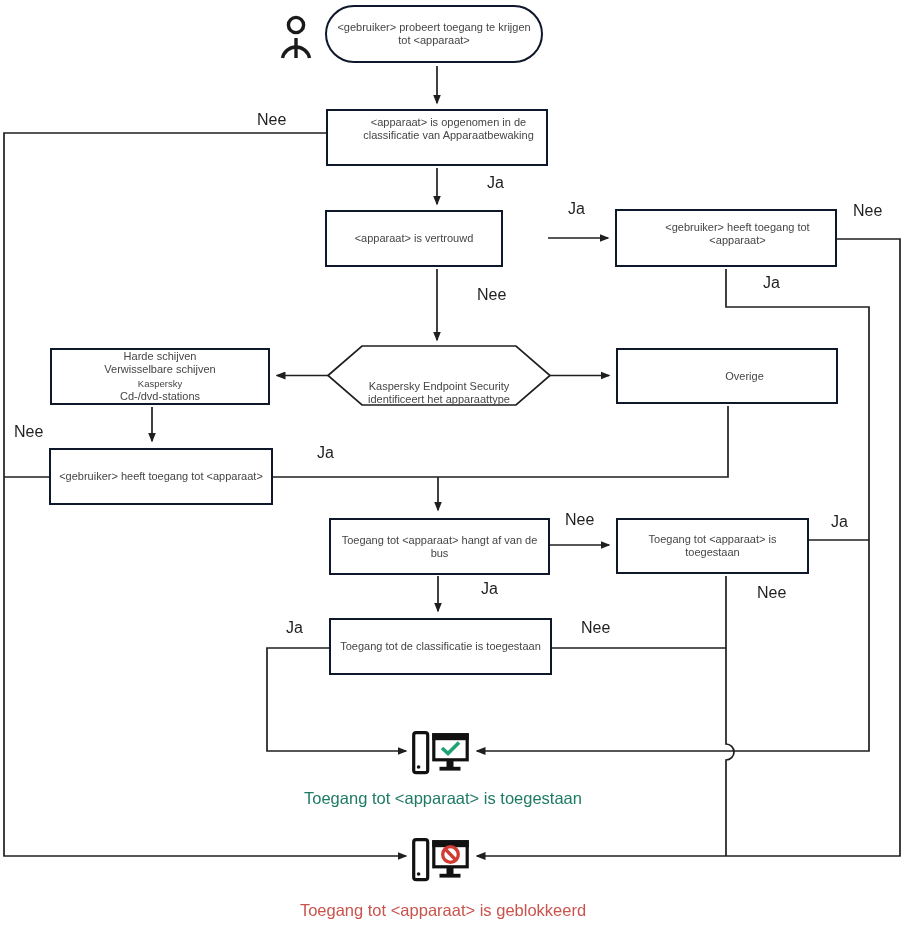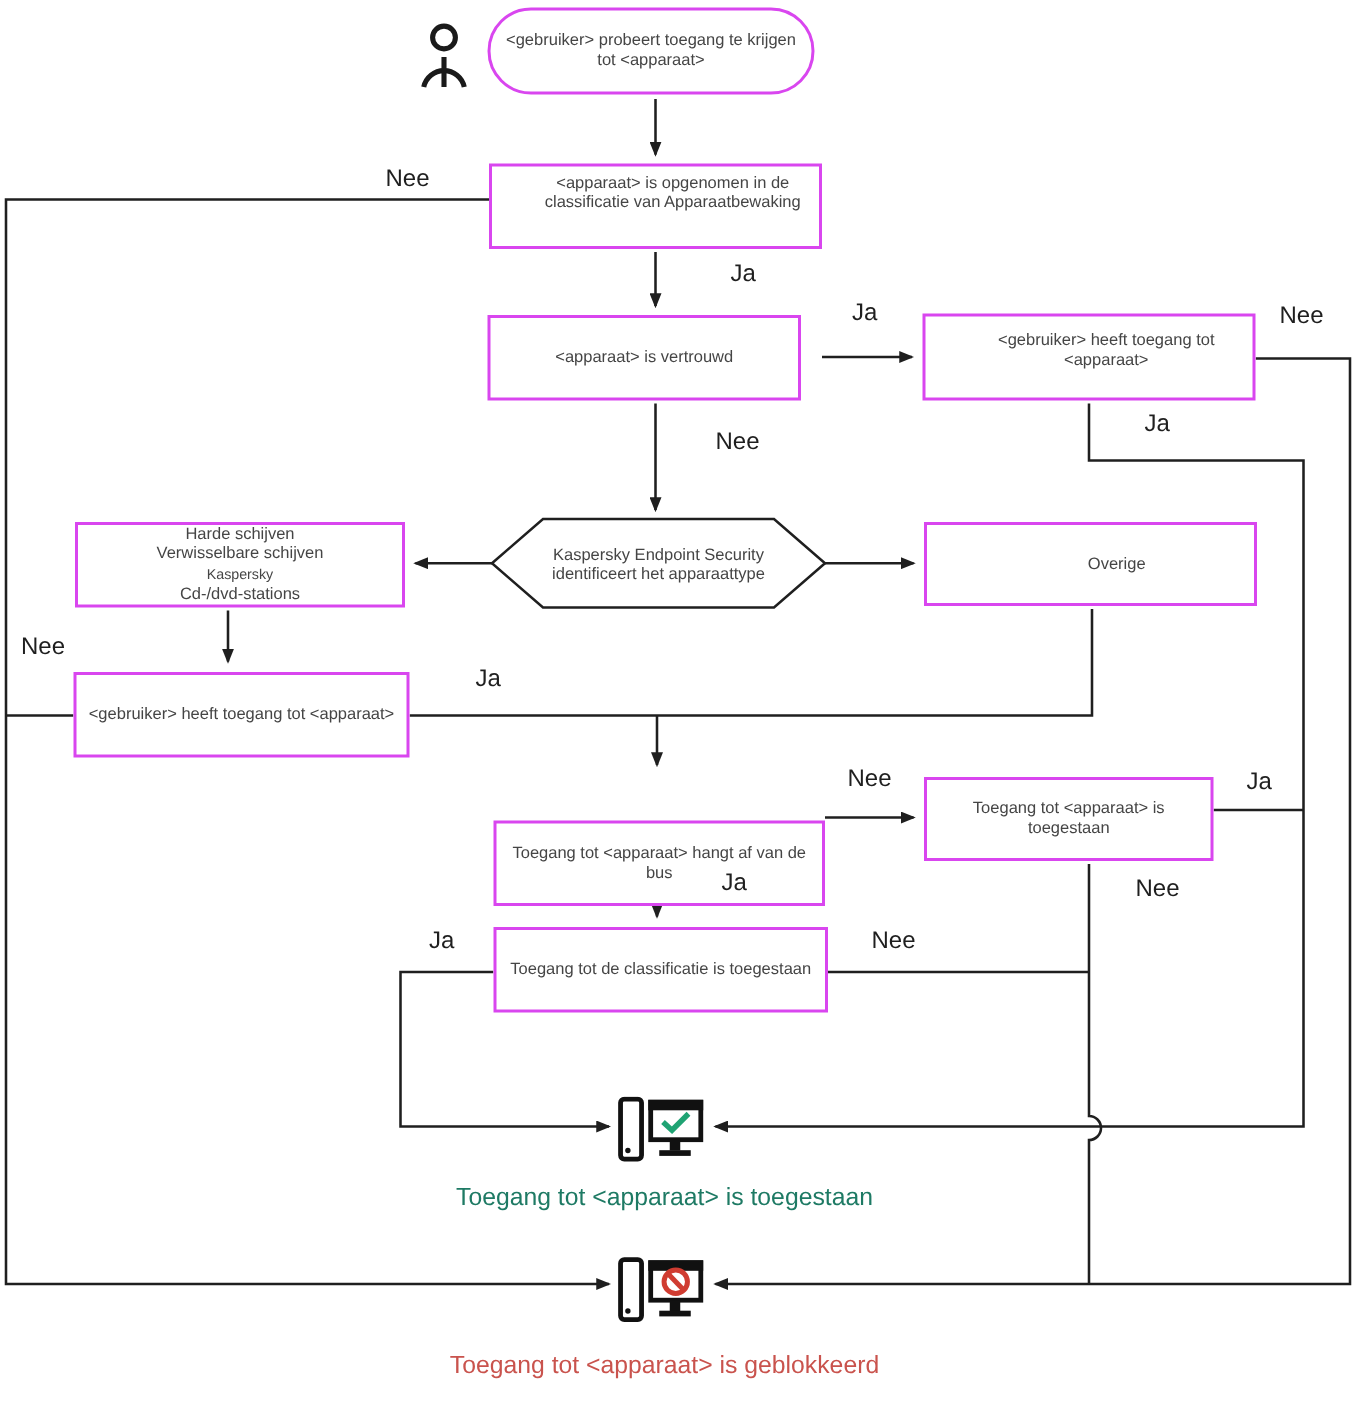--- a/index.html
+++ b/index.html
@@ -2,21 +2,21 @@
 <html><head>
 <meta charset="utf-8">
 <style>
   html,body{margin:0;padding:0;background:#fff;}
   .canvas{
     position:relative;width:905px;height:948px;background:#fff;overflow:hidden;
     font-family:"Liberation Sans", sans-serif;
   }
   .wires{position:absolute;left:0;top:0;}
   .box{
-    position:absolute;box-sizing:border-box;border:2px solid #d946ef;background:#fff;
+    position:absolute;box-sizing:border-box;border:2px solid #0f172a;background:#fff;
     display:flex;align-items:center;justify-content:center;text-align:center;
     font-size:11px;line-height:13px;color:#454545;padding:2px 8px;
   }
   .box.topalign{align-items:flex-start;padding-top:5px;padding-left:31px;}
   .oval{border-radius:29px;}
   .noborder{border:none;background:transparent;}
   .devlist{flex-direction:column;line-height:13.5px;padding:18px 4px;}
   .devlist .small{font-size:9.5px;}
   .lbl{position:absolute;font-size:16px;color:#1f1f1f;}
   .caption{position:absolute;width:410px;text-align:center;font-size:16.5px;}
@@ -70,48 +70,48 @@
   </div>
 
   <div class="box oval" style="left:325px;top:5px;width:218px;height:58px;">
     <span>&lt;gebruiker&gt; probeert toegang te krijgen tot &lt;apparaat&gt;</span>
   </div>
 
   <div class="box topalign" style="left:326px;top:109px;width:222px;height:57px;">
     <span>&lt;apparaat&gt; is opgenomen in de classificatie van Apparaatbewaking</span>
   </div>
 
-  <div class="box" style="left:325px;top:210px;width:209px;height:57px;">
+  <div class="box" style="left:325px;top:210px;width:178px;height:57px;">
     <span>&lt;apparaat&gt; is vertrouwd</span>
   </div>
 
   <div class="box topalign" style="left:615px;top:209px;width:222px;height:58px;padding-top:10px;">
     <span>&lt;gebruiker&gt; heeft toegang tot &lt;apparaat&gt;</span>
   </div>
 
-  <div class="box noborder" style="left:346px;top:346px;width:186px;height:62px;">
+  <div class="box noborder" style="left:346px;top:346px;width:186px;height:62px;align-items:flex-end;">
     <span>Kaspersky Endpoint Security identificeert het apparaattype</span>
   </div>
 
   <div class="box devlist" style="left:50px;top:348px;width:220px;height:57px;">
     <span>Harde schijven</span>
     <span>Verwisselbare schijven</span>
     <span class="small">Kaspersky</span>
     <span>Cd-/dvd-stations</span>
   </div>
 
   <div class="box" style="left:616px;top:348px;width:222px;height:56px;padding-left:43px;">
     <span>Overige</span>
   </div>
 
   <div class="box" style="left:49px;top:448px;width:224px;height:57px;">
     <span>&lt;gebruiker&gt; heeft toegang tot &lt;apparaat&gt;</span>
   </div>
 
-  <div class="box" style="left:329px;top:547px;width:221px;height:57px;">
+  <div class="box" style="left:329px;top:518px;width:221px;height:57px;">
     <span>Toegang tot &lt;apparaat&gt; hangt af van de bus</span>
   </div>
 
   <div class="box" style="left:616px;top:518px;width:193px;height:56px;">
     <span>Toegang tot &lt;apparaat&gt; is toegestaan</span>
   </div>
 
   <div class="box" style="left:329px;top:618px;width:223px;height:57px;">
     <span>Toegang tot de classificatie is toegestaan</span>
   </div>

